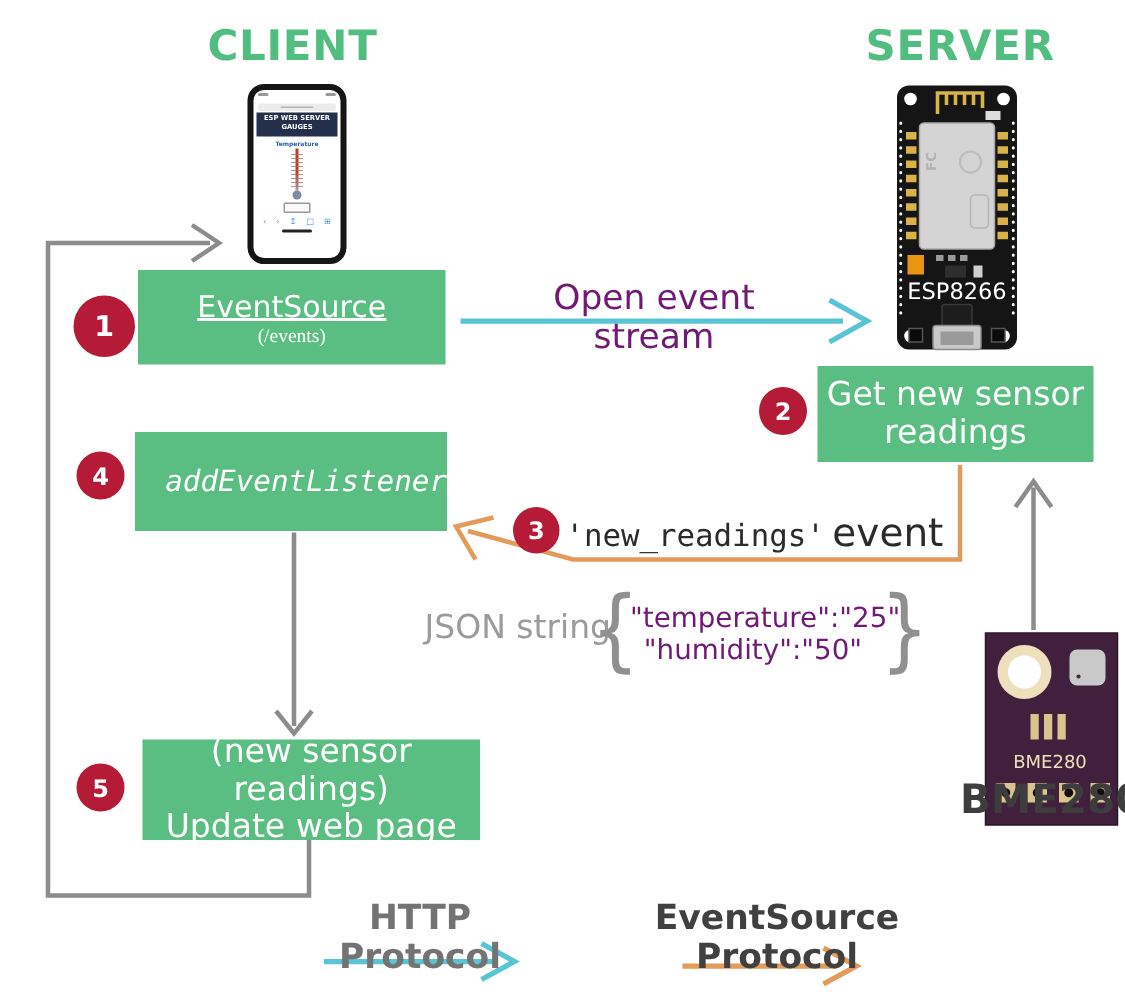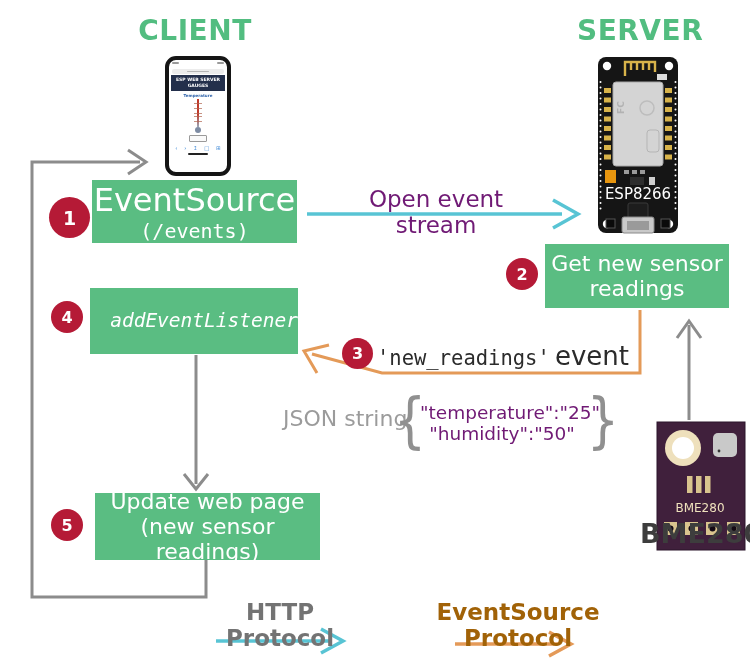--- a/index.html
+++ b/index.html
@@ -177,54 +177,54 @@
         <circle cx="35.5" cy="107.5" r="3" fill="#140a14"></circle>
       <rect x="50" y="101" width="13" height="13" fill="#d9c48e"></rect>
         <circle cx="56.5" cy="107.5" r="3" fill="#140a14"></circle>
       <rect x="71" y="101" width="13" height="13" fill="#d9c48e"></rect>
         <circle cx="77.5" cy="107.5" r="3" fill="#140a14"></circle>
     </g>
   </svg>
   <div class="abs" style="left:640px;top:518px;width:122px;text-align:center;font-size:27px;font-weight:bold;color:#3d3d3d;z-index:3;">BME280</div>
 
   <div class="abs gbox" style="left:92px;top:180px;width:205px;height:63px;">
-    <div style="font-size:32px;">EventSource</div>
-    <div class="mono" style="font-size:20px;">(/events)</div>
+    <div style="font-size:20px;text-decoration:underline;">EventSource</div>
+    <div class="mono" style="font-size:13px;font-family:Liberation Serif, serif;">(/events)</div>
   </div>
   <div class="abs stepc" style="left:49px;top:197px;width:41px;height:41px;font-size:19px;">1</div>
 
   <div class="abs gbox" style="left:545px;top:244px;width:184px;height:64px;">
     <div style="font-size:22px;">Get new sensor</div>
     <div style="font-size:22px;">readings</div>
   </div>
   <div class="abs stepc" style="left:506px;top:258px;width:32px;height:32px;font-size:16px;">2</div>
 
   <div class="abs gbox" style="left:90px;top:288px;width:208px;height:66px;align-items:flex-end;padding-left:8px;box-sizing:border-box;font-style:italic;">
     <div class="mono" style="font-size:19.5px;line-height:1.5;">addEventListener</div>
   </div>
   <div class="abs stepc" style="left:51px;top:301px;width:32px;height:32px;font-size:16px;">4</div>
 
   <div class="abs gbox" style="left:95px;top:493px;width:225px;height:67px;">
+    <div style="font-size:22px;">(new sensor readings)</div>
     <div style="font-size:22px;">Update web page</div>
-    <div style="font-size:22px;">(new sensor readings)</div>
   </div>
   <div class="abs stepc" style="left:51px;top:509px;width:32px;height:32px;font-size:16px;">5</div>
 
   <div class="abs lbl-dark" style="left:326px;top:186px;width:220px;text-align:center;font-size:23px;z-index:3;">Open event stream</div>
 
   <div class="abs stepc" style="left:342px;top:338px;width:31px;height:31px;font-size:16px;z-index:4;">3</div>
   <div class="abs" style="left:377px;top:341px;z-index:3;white-space:nowrap;color:#2b2b2b;">
     <span class="mono" style="font-size:20.5px;">'new_readings'</span>
     <span style="font-size:26px;">event</span>
   </div>
 
   <div class="abs" style="left:283px;top:406px;font-size:22px;color:#9b9b9b;z-index:3;">JSON string</div>
   <div class="abs brace" style="left:391px;top:387px;">{</div>
   <div class="abs lbl-dark" style="left:420px;top:402px;width:164px;text-align:center;font-size:18.5px;line-height:21px;z-index:3;">
     <div>"temperature":"25"</div>
     <div>"humidity":"50"</div>
   </div>
   <div class="abs brace" style="left:584px;top:387px;">}</div>
 
   <div class="abs" style="left:200px;top:599px;width:160px;text-align:center;font-size:23px;font-weight:bold;color:#737373;z-index:3;">HTTP Protocol</div>
-  <div class="abs" style="left:393px;top:599px;width:250px;text-align:center;font-size:23px;font-weight:bold;color:#a16207;z-index:3;">EventSource Protocol</div>
+  <div class="abs" style="left:393px;top:599px;width:250px;text-align:center;font-size:23px;font-weight:bold;color:#404040;z-index:3;">EventSource Protocol</div>
 
 </div>
 
 </body></html>

